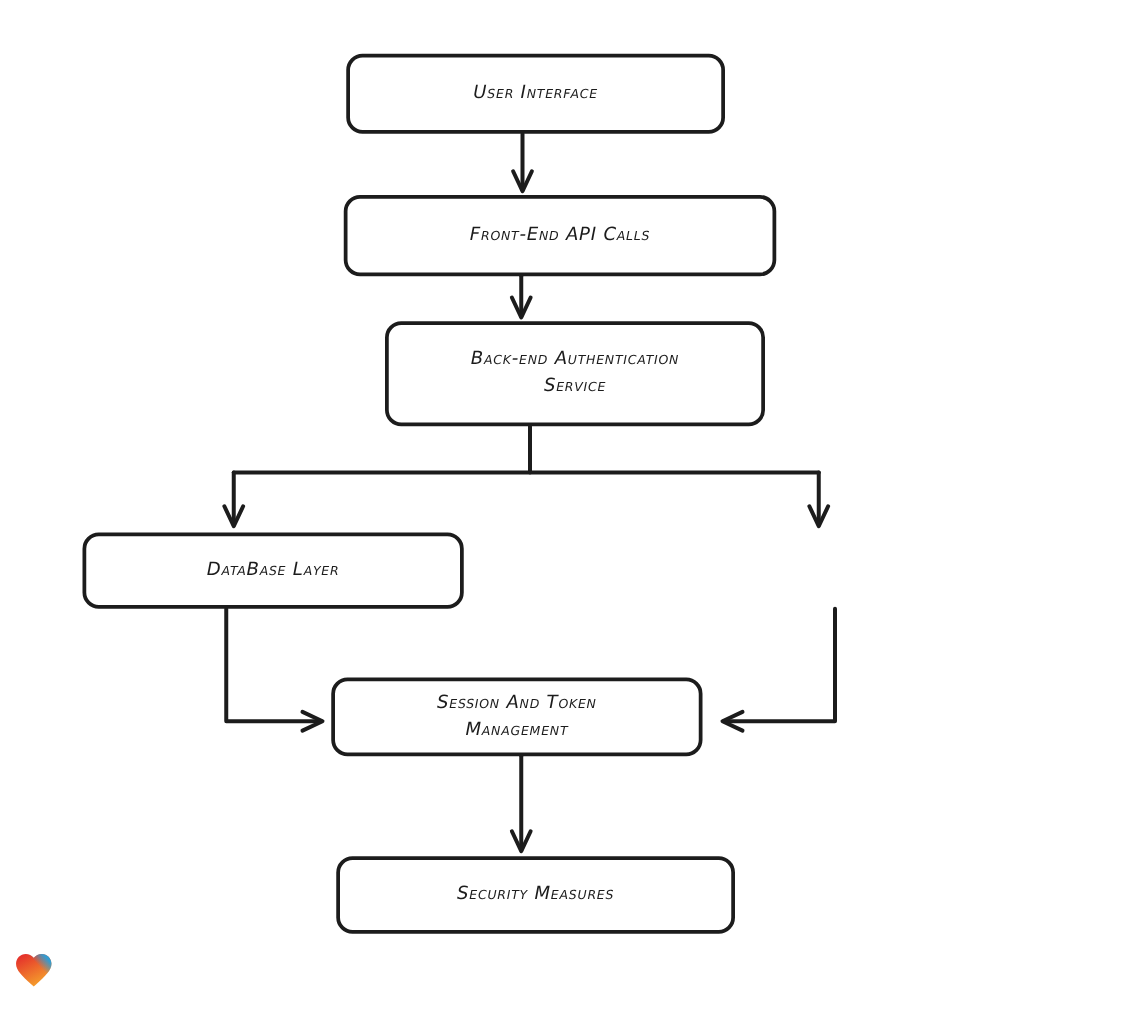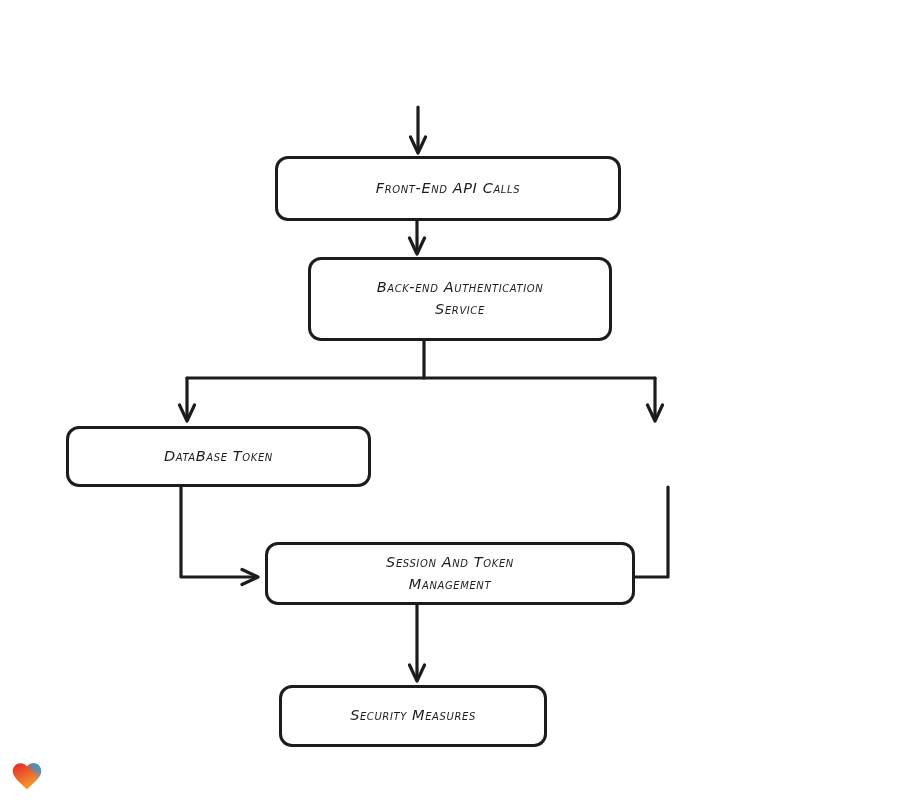--- a/index.html
+++ b/index.html
@@ -76,41 +76,44 @@
     <path d="M181 487 L181 577 L257 577"></path>
     <path d="M242 569.5 L258 577 L242 584.5"></path>
 
     <path d="M668 487 L668 577 L579 577"></path>
     <path d="M594 569.5 L578 577 L594 584.5"></path>
 
     <path d="M417 605 L417 680"></path>
     <path d="M409.5 665 L417 681 L424.5 665"></path>
   </svg>
 
+  <div class="node" style="left:277px; top:43px; width:303px; height:64px;">
+    <span class="label">User Interface</span>
+  </div>
 
   <div class="node" style="left:275px; top:156px; width:346px; height:65px;">
     <span class="label">Front-End API Calls</span>
   </div>
 
   <div class="node" style="left:275px; top:257px; width:304px; height:84px;margin-left:33px;">
     <span class="label">Back-end Authentication
 Service</span>
   </div>
 
   <div class="node" style="left:66px; top:426px; width:305px; height:61px;">
-    <span class="label">DataBase Token</span>
+    <span class="label">DataBase Layer</span>
   </div>
 
 
-  <div class="node" style="left:265px; top:542px; width:370px; height:63px;">
+  <div class="node" style="left:265px; top:542px; width:297px; height:63px;">
     <span class="label">Session And Token
 Management</span>
   </div>
 
-  <div class="node" style="left:279px; top:685px; width:268px; height:62px;">
+  <div class="node" style="left:269px; top:685px; width:319px; height:62px;">
     <span class="label">Security Measures</span>
   </div>
 
   <div class="logo">
     <svg viewBox="0 0 24 24">
       <defs>
         <linearGradient id="heartGrad1" x1="0" y1="0" x2="0.55" y2="1">
           <stop offset="0" stop-color="#e3242b"></stop>
           <stop offset="1" stop-color="#f59f2c"></stop>
         </linearGradient>

